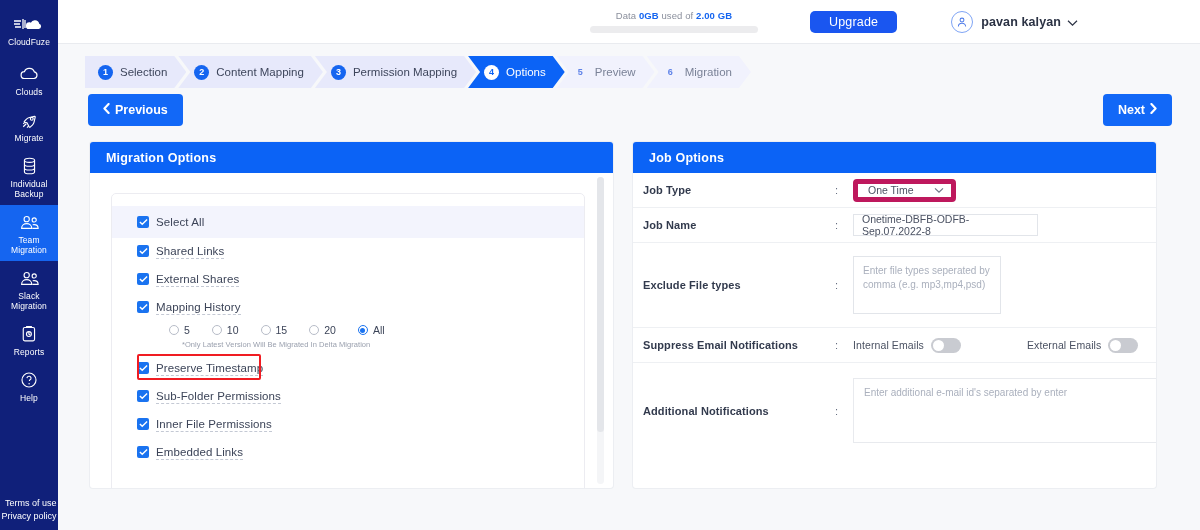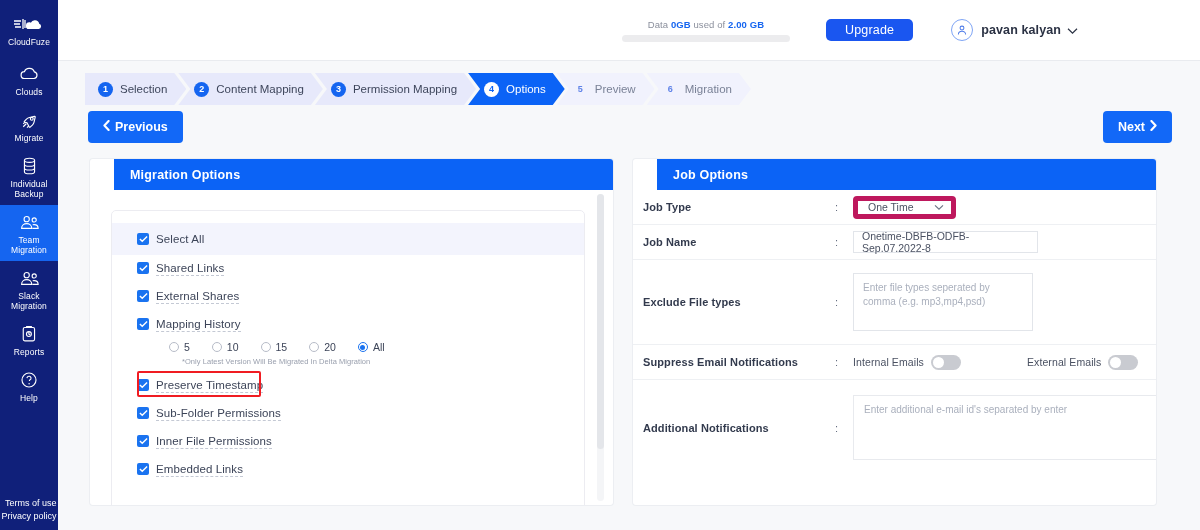--- a/index.html
+++ b/index.html
@@ -42,23 +42,23 @@
   }
   .sb-footer a {
     display: block; color: #fff; font-size: 9px; text-decoration: none;
   }
 
   
   .main { flex: 1 1 auto; height: 530px; position: relative; background: #f7f8fa; }
 
   
   .topbar {
-    height: 61px; background: #ffffff; border-bottom: 1px solid #e9ebef;
+    height: 44px; background: #ffffff; border-bottom: 1px solid #e9ebef;
     display: flex; align-items: center; justify-content: flex-end;
-    padding-right: 122px; gap: 0;
+    padding-right: 122px; gap: 16px;
   }
   .data-usage { width: 168px; text-align: center; margin-right: 36px; }
   .data-usage .txt { font-size: 9.5px; color: #8a8f9c; letter-spacing: .1px; }
   .data-usage .txt b { color: #1565f0; font-weight: 700; }
   .usage-bar {
     margin-top: 5px; height: 7px; border-radius: 4px; background: #ececee; width: 100%;
   }
   .usage-bar .fill { height: 7px; border-radius: 4px; background: #1565f0; width: 0%; }
   .upgrade-btn {
     background: #1a56f0; color: #fff; border: none; border-radius: 5px;
@@ -116,21 +116,21 @@
   .panels { display: flex; gap: 20px; padding: 16px 30px 0 32px; }
   .panel {
     background: #ffffff; border-radius: 3px;
     box-shadow: 0 0 0 1px #eceef2;
     width: 523px; height: 346px;
     display: flex; flex-direction: column; overflow: hidden;
   }
   .panel-head {
     background: #0b63f6; color: #ffffff;
     font-size: 12.5px; font-weight: 700; letter-spacing: .2px;
-    padding: 9px 16px; height: 31px; margin-left: 24px;
+    padding: 9px 16px; height: 31px;
   }
   .panel-body { flex: 1 1 auto; position: relative; overflow: hidden; }
 
   
   .opt-card {
     position: absolute; left: 21px; top: 20px; right: 28px; bottom: -60px;
     border: 1px solid #ececf1; border-radius: 5px;
     padding: 12px 0 0 0;
   }
   .opt-row {
@@ -190,21 +190,21 @@
     width: 103px; height: 23px; border: 5px solid #be185d; border-radius: 4px;
     background: #fff; display: flex; align-items: center; justify-content: space-between;
     padding: 0 7px 0 10px; font-size: 10.5px; color: #4a5162; cursor: pointer;
   }
   .text-box {
     width: 185px; height: 22px; border: 1px solid #e2e5ea; background: #fff;
     display: flex; align-items: center; padding: 0 8px;
     font-size: 10.5px; color: #4a5162;
   }
   .area-box {
-    width: 180px; height: 58px; border: 1px solid #e2e5ea; background: #fff;
+    width: 148px; height: 58px; border: 1px solid #e2e5ea; background: #fff;
     padding: 7px 9px; font-size: 10px; color: #aab0bd; line-height: 14px;
   }
   .area-wide {
     width: 305px; height: 65px; border: 1px solid #e8eaee; background: #fff;
     padding: 8px 10px; font-size: 10px; color: #aab0bd;
   }
   .toggles { display: flex; align-items: center; }
   .tg-label { font-size: 10.5px; color: #4a5162; margin-right: 7px; letter-spacing: .1px; }
   .toggle {
     width: 30px; height: 15px; border-radius: 9px; background: #c9cbd1;

